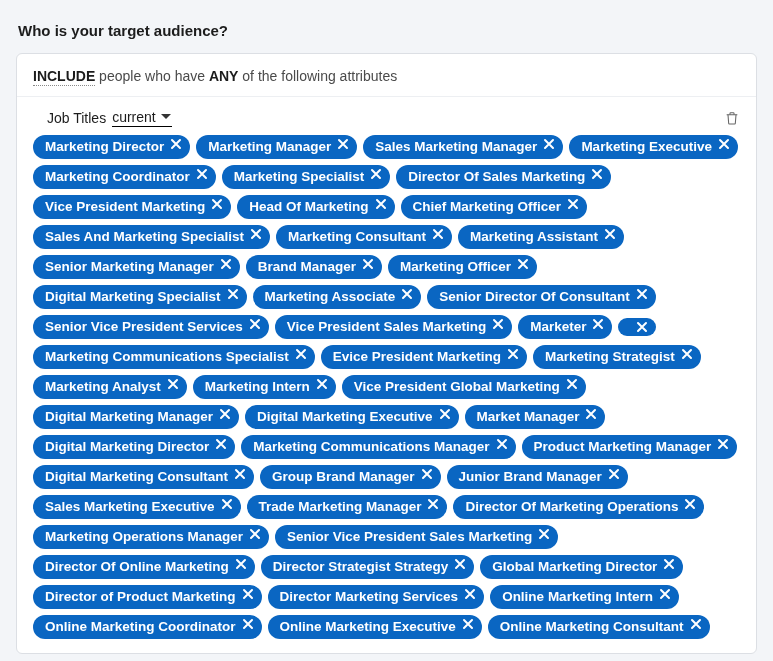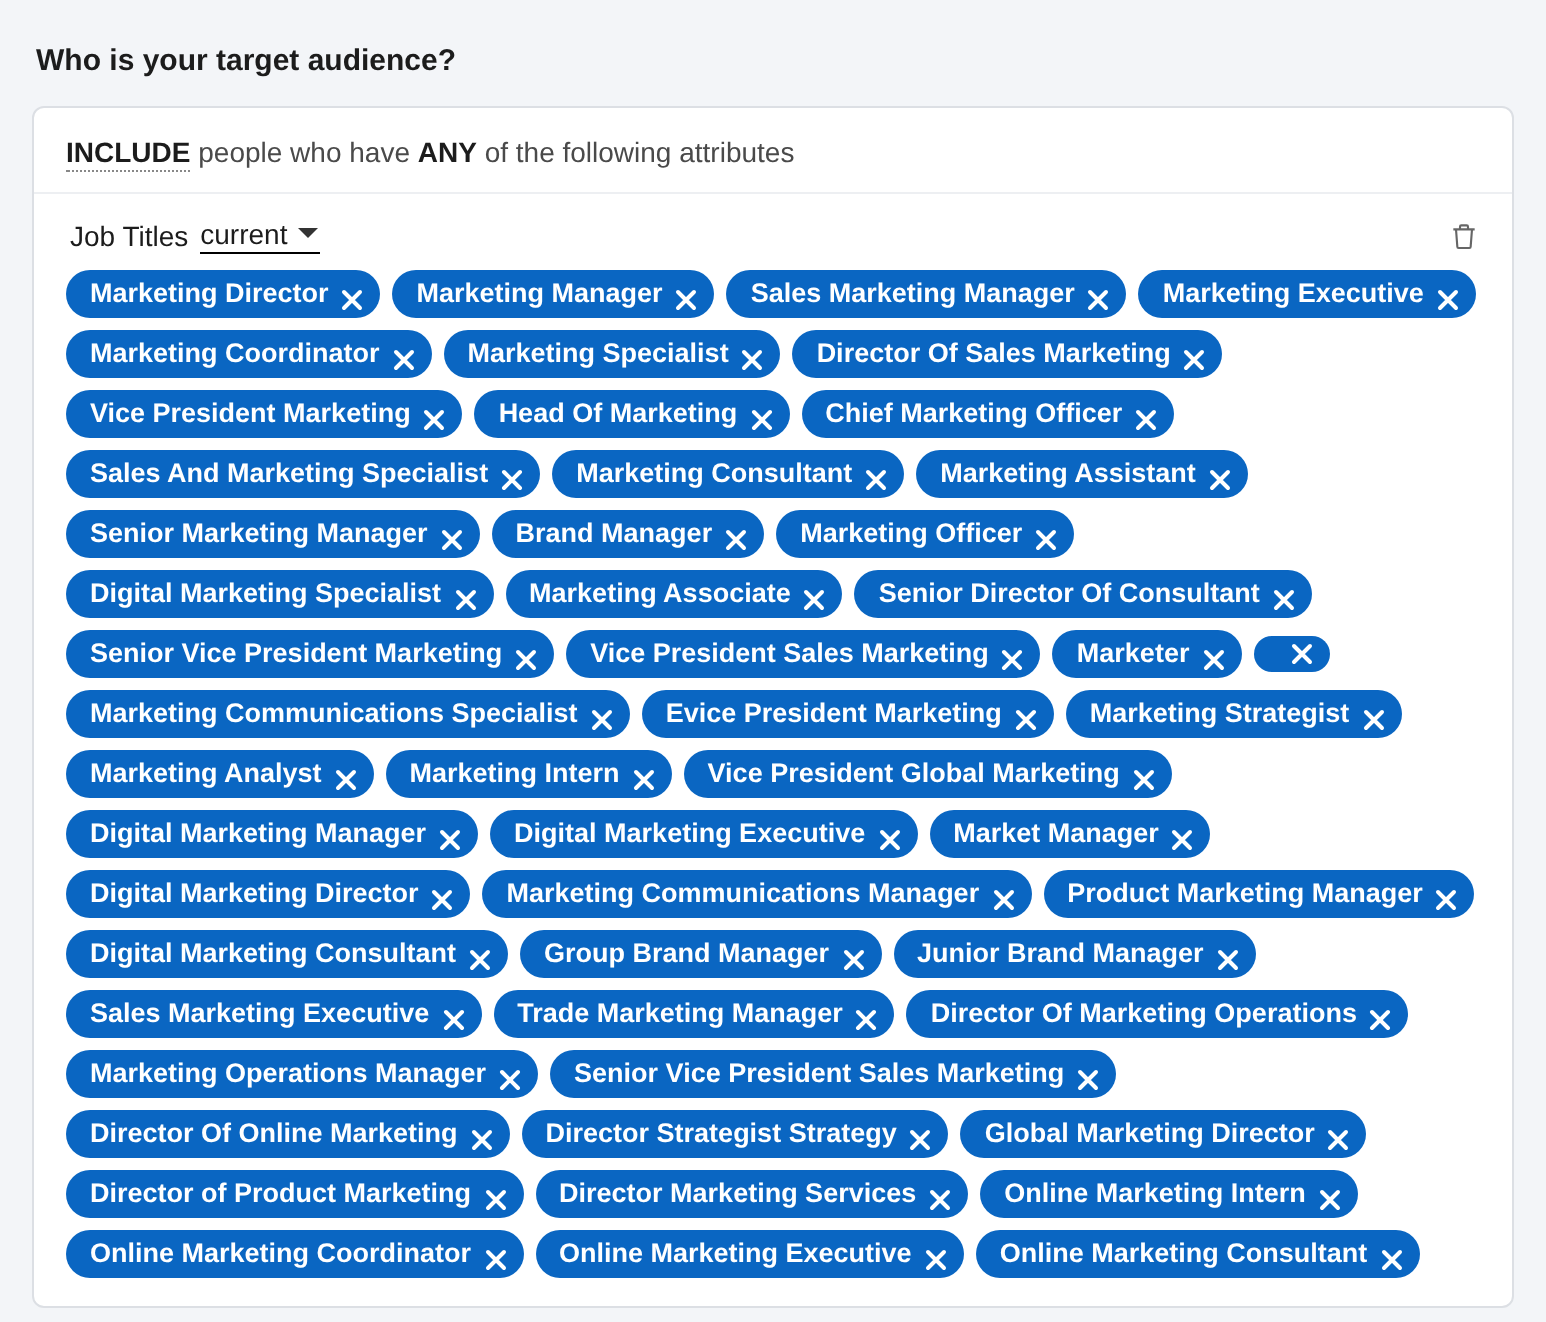--- a/index.html
+++ b/index.html
@@ -37,21 +37,21 @@
     border-bottom: 1px dotted #888;
     padding-bottom: 1px;
   }
   .criteria {
     padding: 10px 16px 4px 16px;
   }
   .criteria-header {
     display: flex;
     align-items: center;
     justify-content: space-between;
-    margin: 2px 0 8px 2px;
+    margin: 2px 0 8px 14px;
   }
   .criteria-left {
     display: flex;
     align-items: center;
     gap: 6px;
     font-size: 14px;
   }
   .criteria-label { color: #1c1c1c; }
   .scope {
     display: inline-flex;
@@ -71,21 +71,21 @@
   .trash svg { width: 16px; height: 16px; }
   .chips {
     display: flex;
     flex-wrap: wrap;
     gap: 6px;
     align-items: center;
     padding-bottom: 10px;
   }
   .chip {
     display: inline-flex;
-    align-items: flex-end;
+    align-items: flex-start;
     background: #0a66c2;
     color: #fff;
     border-radius: 14px;
     padding: 3px 8px 3px 12px;
     font-size: 13.5px;
     font-weight: 600;
     line-height: 18px;
     cursor: default;
   }
   .chip .x {
@@ -275,21 +275,21 @@
           </span>
           <span class="chip">
             <span>Senior Director Of Consultant</span>
             <span class="x">
               <svg viewBox="0 0 12 12">
                 <path d="M2 2 L10 10 M10 2 L2 10" stroke="#fff" stroke-width="2" stroke-linecap="round"></path>
               </svg>
             </span>
           </span>
           <span class="chip">
-            <span>Senior Vice President Marketing</span>
+            <span>Senior Vice President Services</span>
             <span class="x">
               <svg viewBox="0 0 12 12">
                 <path d="M2 2 L10 10 M10 2 L2 10" stroke="#fff" stroke-width="2" stroke-linecap="round"></path>
               </svg>
             </span>
           </span>
           <span class="chip">
             <span>Vice President Sales Marketing</span>
             <span class="x">
               <svg viewBox="0 0 12 12">

